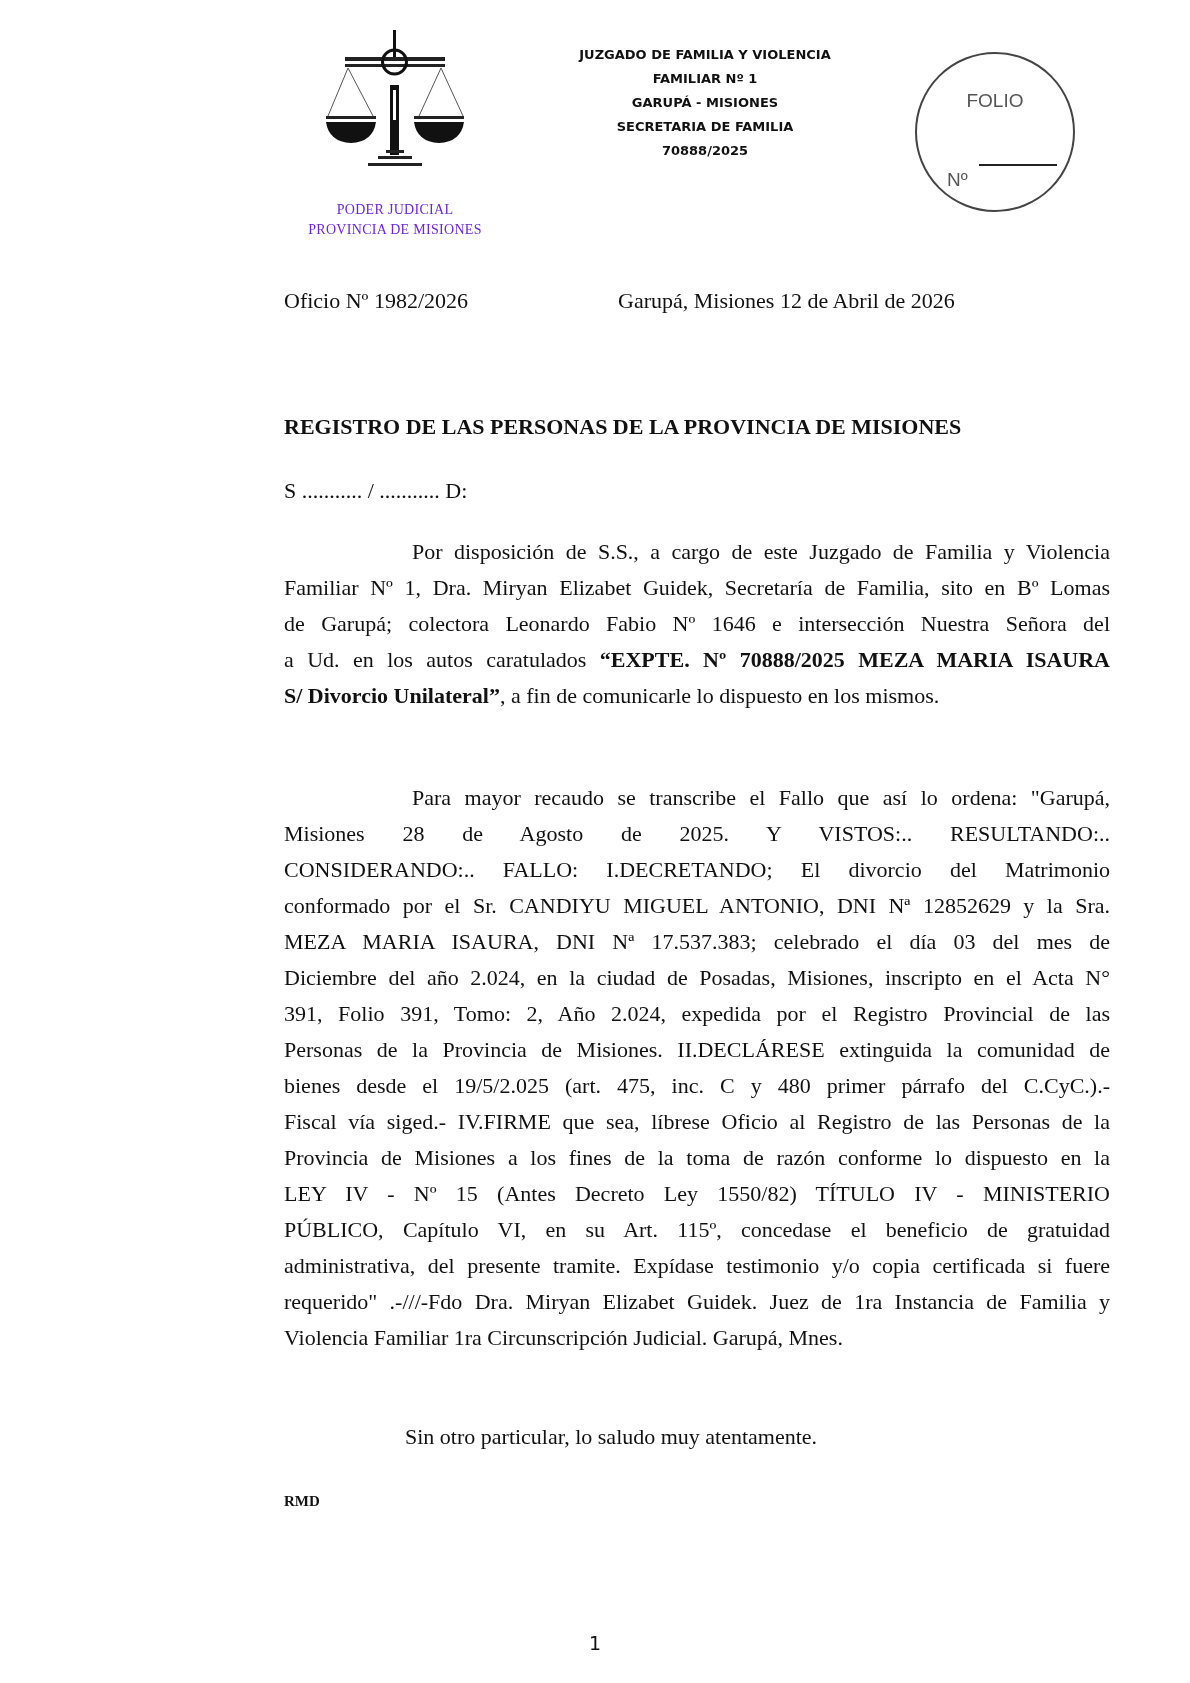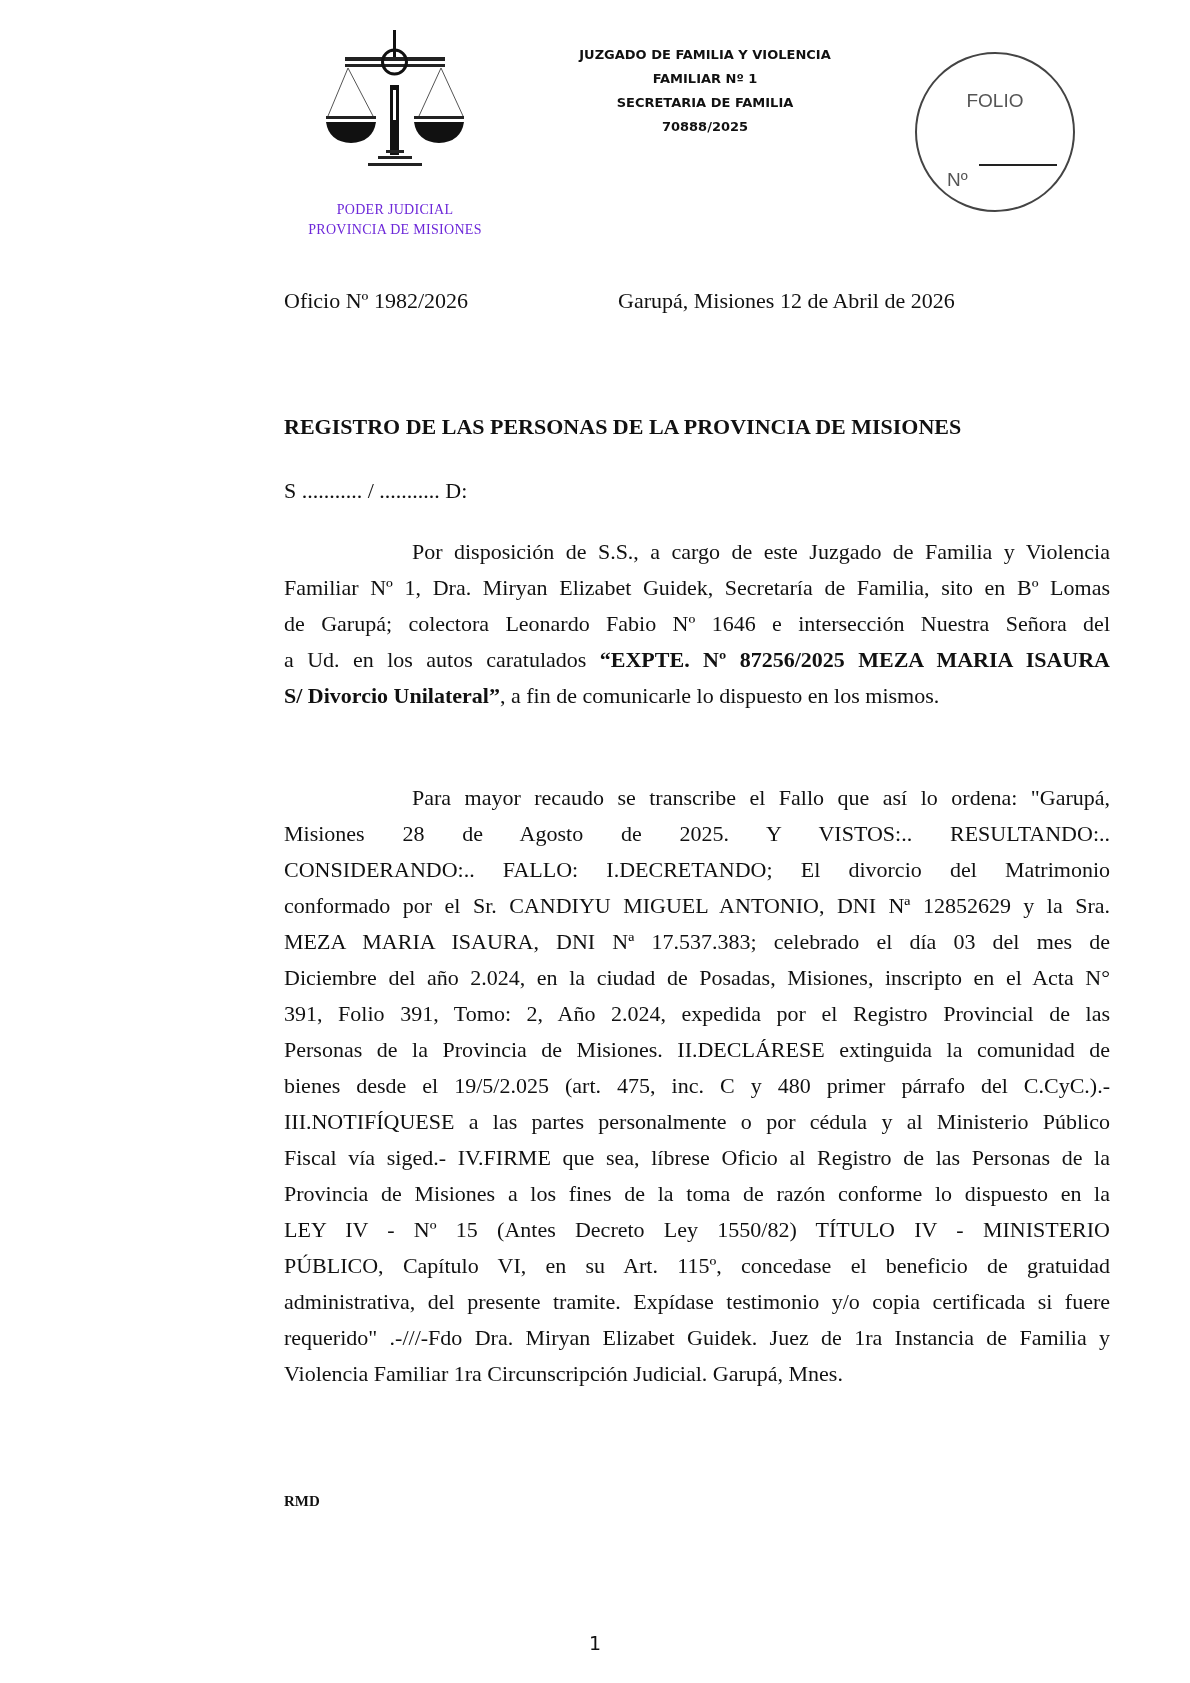--- a/index.html
+++ b/index.html
@@ -82,60 +82,61 @@
       <rect x="55" y="126" width="34" height="3" fill="#222"></rect>
       <rect x="45" y="133" width="54" height="3" fill="#222"></rect>
     </svg>
     <div class="logo-text l1">PODER JUDICIAL</div>
     <div class="logo-text l2">PROVINCIA DE MISIONES</div>
   </div>
 
   <div class="court-header">
     <div>JUZGADO DE FAMILIA Y VIOLENCIA</div>
     <div>FAMILIAR Nº 1</div>
+    <div>GARUPÁ - MISIONES</div>
     <div>SECRETARIA DE FAMILIA</div>
     <div>70888/2025</div>
   </div>
 
   <div class="folio">
     <div class="folio-title">FOLIO</div>
     <div class="folio-no">Nº</div>
     <div class="folio-line"></div>
   </div>
 
   <div class="abs serif oficio">Oficio Nº  1982/2026</div>
   <div class="abs serif fecha">Garupá, Misiones 12 de Abril de 2026</div>
 
   <div class="abs serif dest">REGISTRO DE LAS PERSONAS DE LA PROVINCIA DE MISIONES</div>
   <div class="abs serif sd">S ........... / ........... D:</div>
 
   <div class="para p1">
     <span class="line indent">Por disposición de S.S., a cargo de este Juzgado de Familia y Violencia</span>
     <span class="line">Familiar Nº 1, Dra. Miryan Elizabet Guidek, Secretaría de Familia, sito en Bº Lomas</span>
     <span class="line">de Garupá; colectora Leonardo Fabio Nº 1646 e intersección Nuestra Señora del</span>
-    <span class="line"><span>a Ud. en los autos caratulados </span><b>“EXPTE. Nº 87256/2025 MEZA MARIA ISAURA</b></span>
+    <span class="line"><span>a Ud. en los autos caratulados </span><b>“EXPTE. Nº 70888/2025 MEZA MARIA ISAURA</b></span>
     <span class="line last"><b>S/ Divorcio Unilateral”</b><span>, a fin de comunicarle lo dispuesto en los mismos.</span></span>
   </div>
 
   <div class="para p2">
     <span class="line indent">Para mayor recaudo se transcribe el Fallo que así lo ordena: "Garupá,</span>
     <span class="line">Misiones 28 de Agosto de 2025. Y VISTOS:.. RESULTANDO:..</span>
     <span class="line">CONSIDERANDO:.. FALLO: I.DECRETANDO; El divorcio del Matrimonio</span>
     <span class="line">conformado por el Sr. CANDIYU MIGUEL ANTONIO, DNI Nª 12852629 y la Sra.</span>
     <span class="line">MEZA MARIA ISAURA, DNI Nª 17.537.383; celebrado el día 03 del mes de</span>
     <span class="line">Diciembre del año 2.024, en la ciudad de Posadas, Misiones, inscripto en el Acta N°</span>
     <span class="line">391, Folio 391, Tomo: 2, Año 2.024, expedida por el Registro Provincial de las</span>
     <span class="line">Personas de la Provincia de Misiones. II.DECLÁRESE extinguida la comunidad de</span>
     <span class="line">bienes desde el 19/5/2.025 (art. 475, inc. C y 480 primer párrafo del C.CyC.).-</span>
-    <span class="line">III.NOTIFÍQUESE a las partes personalmente o por cédula y al Ministerio Público</span>
     <span class="line">Fiscal vía siged.- IV.FIRME que sea, líbrese Oficio al Registro de las Personas de la</span>
     <span class="line">Provincia de Misiones a los fines de la toma de razón conforme lo dispuesto en la</span>
     <span class="line">LEY IV - Nº 15 (Antes Decreto Ley 1550/82) TÍTULO IV - MINISTERIO</span>
     <span class="line">PÚBLICO, Capítulo VI, en su Art. 115º, concedase el beneficio de gratuidad</span>
     <span class="line">administrativa, del presente tramite. Expídase testimonio y/o copia certificada si fuere</span>
     <span class="line">requerido" .-///-Fdo Dra. Miryan Elizabet Guidek. Juez de 1ra Instancia de Familia y</span>
     <span class="line last">Violencia Familiar 1ra Circunscripción Judicial. Garupá, Mnes.</span>
   </div>
 
+  <div class="abs serif closing">Sin otro particular, lo saludo muy atentamente.</div>
   <div class="abs rmd">RMD</div>
 
   <div class="pagenum">1</div>
 </div>
 
 </body></html>

